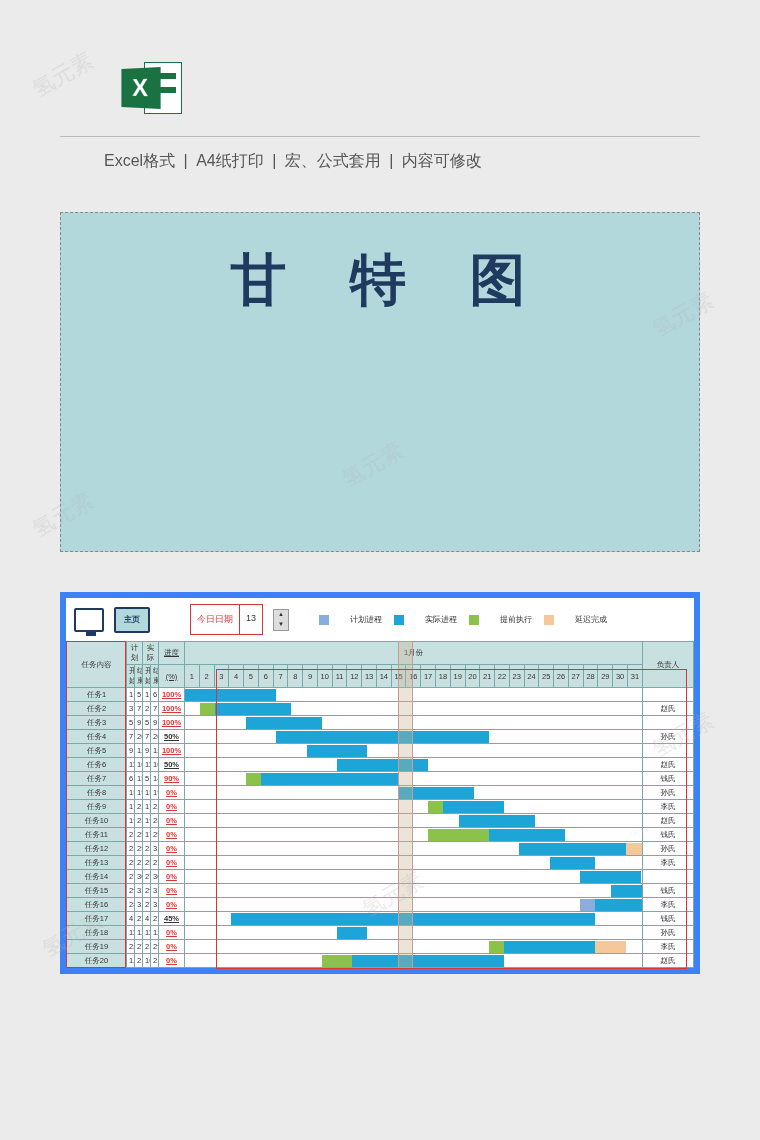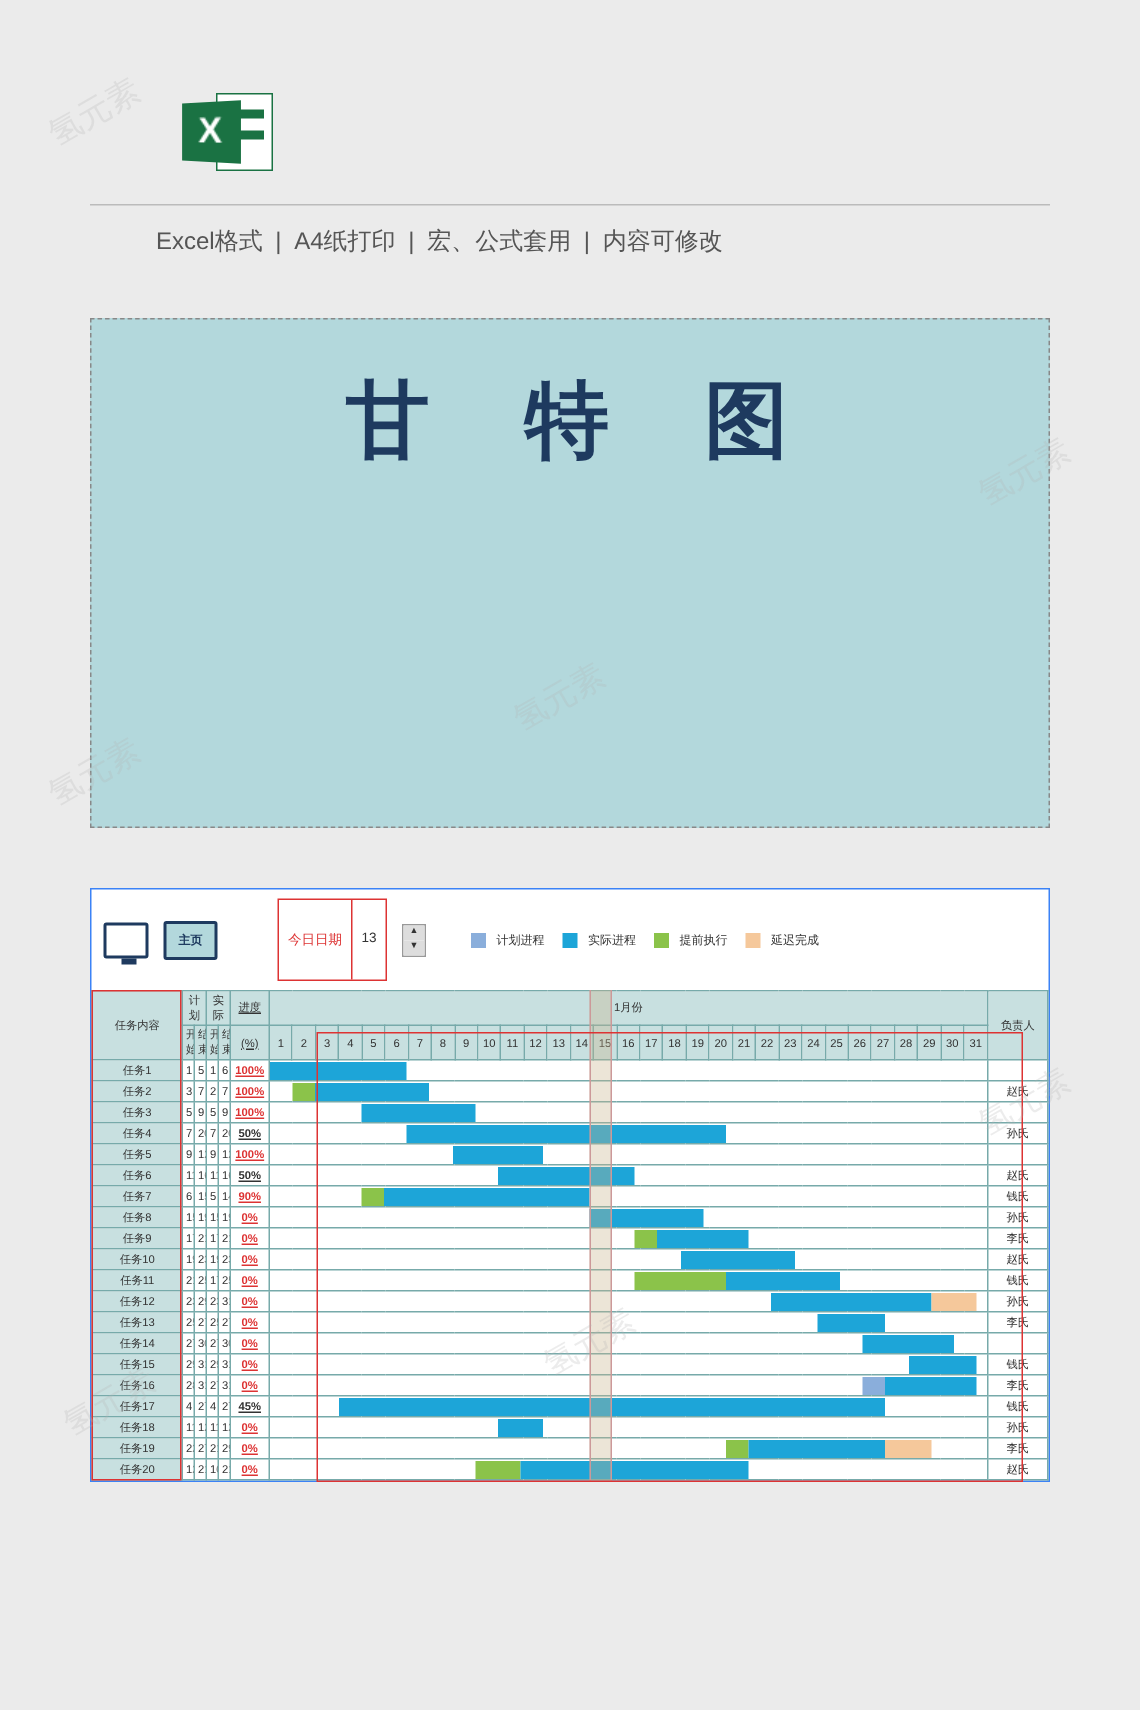--- a/index.html
+++ b/index.html
@@ -115,66 +115,66 @@
 .briefcase::after {
   content:""; position:absolute; top:18px; left:26px;
   width:8px; height:5px; background:#1e3a5f; border-radius:1px;
 }
 
 
 .gantt-sheet {
   margin: 40px 60px 0 60px;
   width: 640px;
   background:#fff;
-  border:1px solid #3b82f6;
+  border:6px solid #3b82f6;
   font-size: 8px;
 }
 .gs-top {
   display:flex; align-items:center; gap:10px;
   padding: 6px 8px;
 }
 .home-btn {
   width:36px; height:26px; border:2px solid #1e3a5f;
   border-radius:2px; background:#b3d8dc;
   font-size:8px; color:#1e3a5f; font-weight:700;
   display:flex; align-items:center; justify-content:center;
 }
 .date-box {
   display:flex; border:1px solid #d33; background:#fff;
 }
-.date-box > div { padding:20px 6px; font-size:9px; }
+.date-box > div { padding:8px 6px; font-size:9px; }
 .date-label { color:#d33; border-right:1px solid #d33; }
 .date-val { color:#333; }
 .spinner {
   display:flex; flex-direction:column; border:1px solid #999;
 }
 .spinner div {
   width:14px; height:10px; background:#ddd;
   font-size:6px; text-align:center; line-height:9px; cursor:pointer;
 }
 .legend { display:flex; gap:12px; margin-left:20px; }
-.legend-item { display:flex; align-items:center; gap:7px; font-size:8px; }
+.legend-item { display:flex; align-items:center; gap:21px; font-size:8px; }
 .sw { width:10px; height:10px; }
 .sw-plan { background:#8aaedb; }
 .sw-actual { background:#1da5d8; }
 .sw-early { background:#8bc34a; }
 .sw-late { background:#f5c89b; }
 
 
 .gtable { width:100%; border-collapse:collapse; table-layout:fixed; }
 .gtable th, .gtable td {
   border:1px solid #7aa; padding:1px 2px; text-align:center;
   font-size:7.5px; height:14px; overflow:hidden;
 }
 .gtable th { background:#c8e0e0; font-weight:400; }
 .col-task { width:60px; text-align:left; padding-left:4px; background:#c8e0e0; }
 .col-num { width:16px; }
 .col-prog { width:26px;text-decoration:underline; }
 .col-day { width:15.2px; padding:0; }
-.col-owner { width:40px; }
+.col-owner { width:51px; }
 .prog-red { color:#d33; font-weight:600; }
 .prog-black { color:#333; font-weight:600; }
 td.col-task { background:#c8e0e0; }
 
 .barcell { position:relative; padding:0 !important; height:14px; }
 .bars-wrap {
   position:relative; height:100%;
 }
 .bar {
   position:absolute; top:1px; height:12px;

